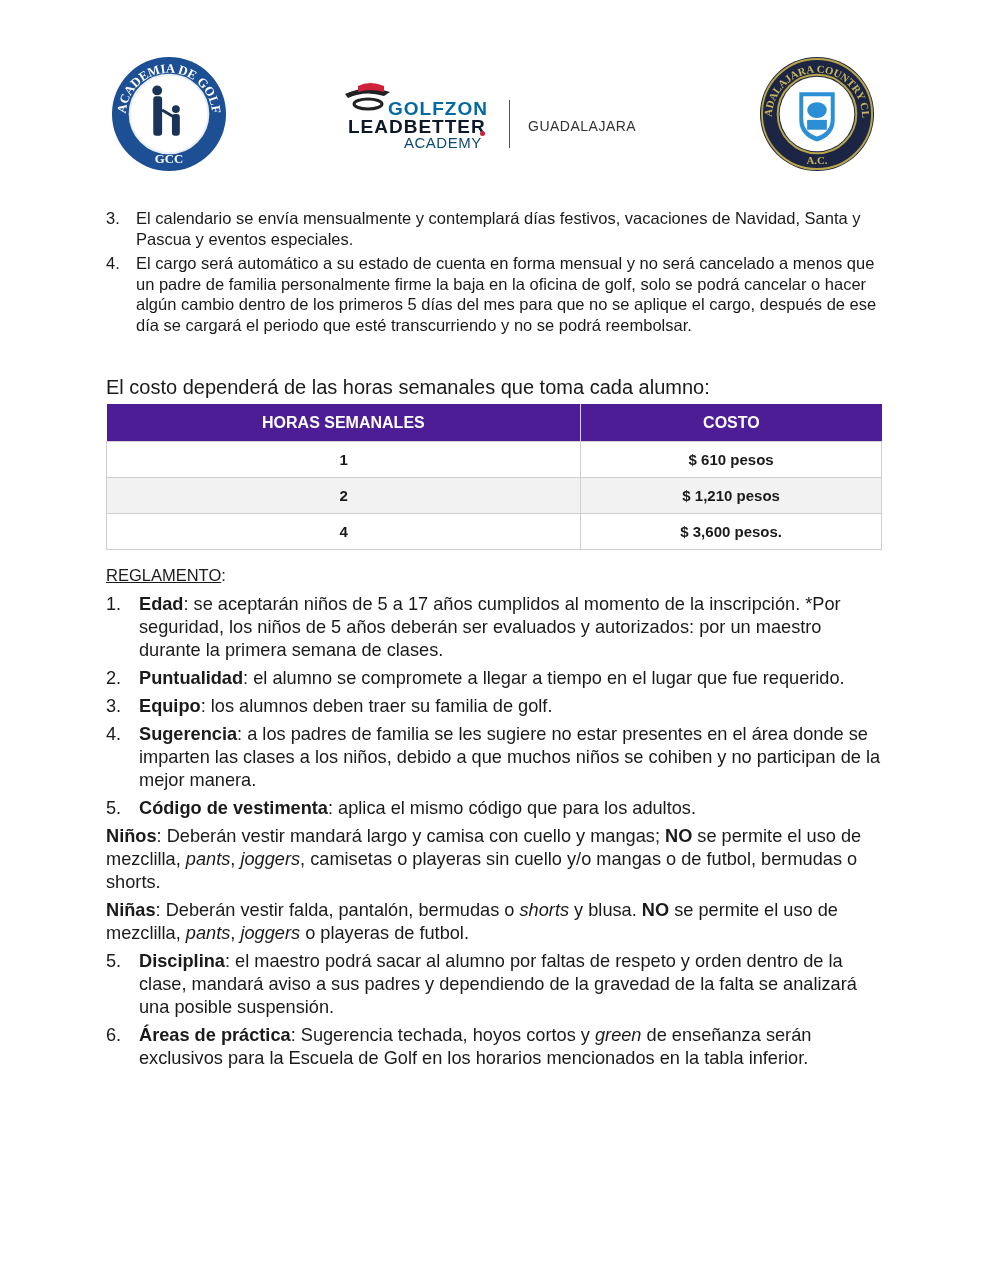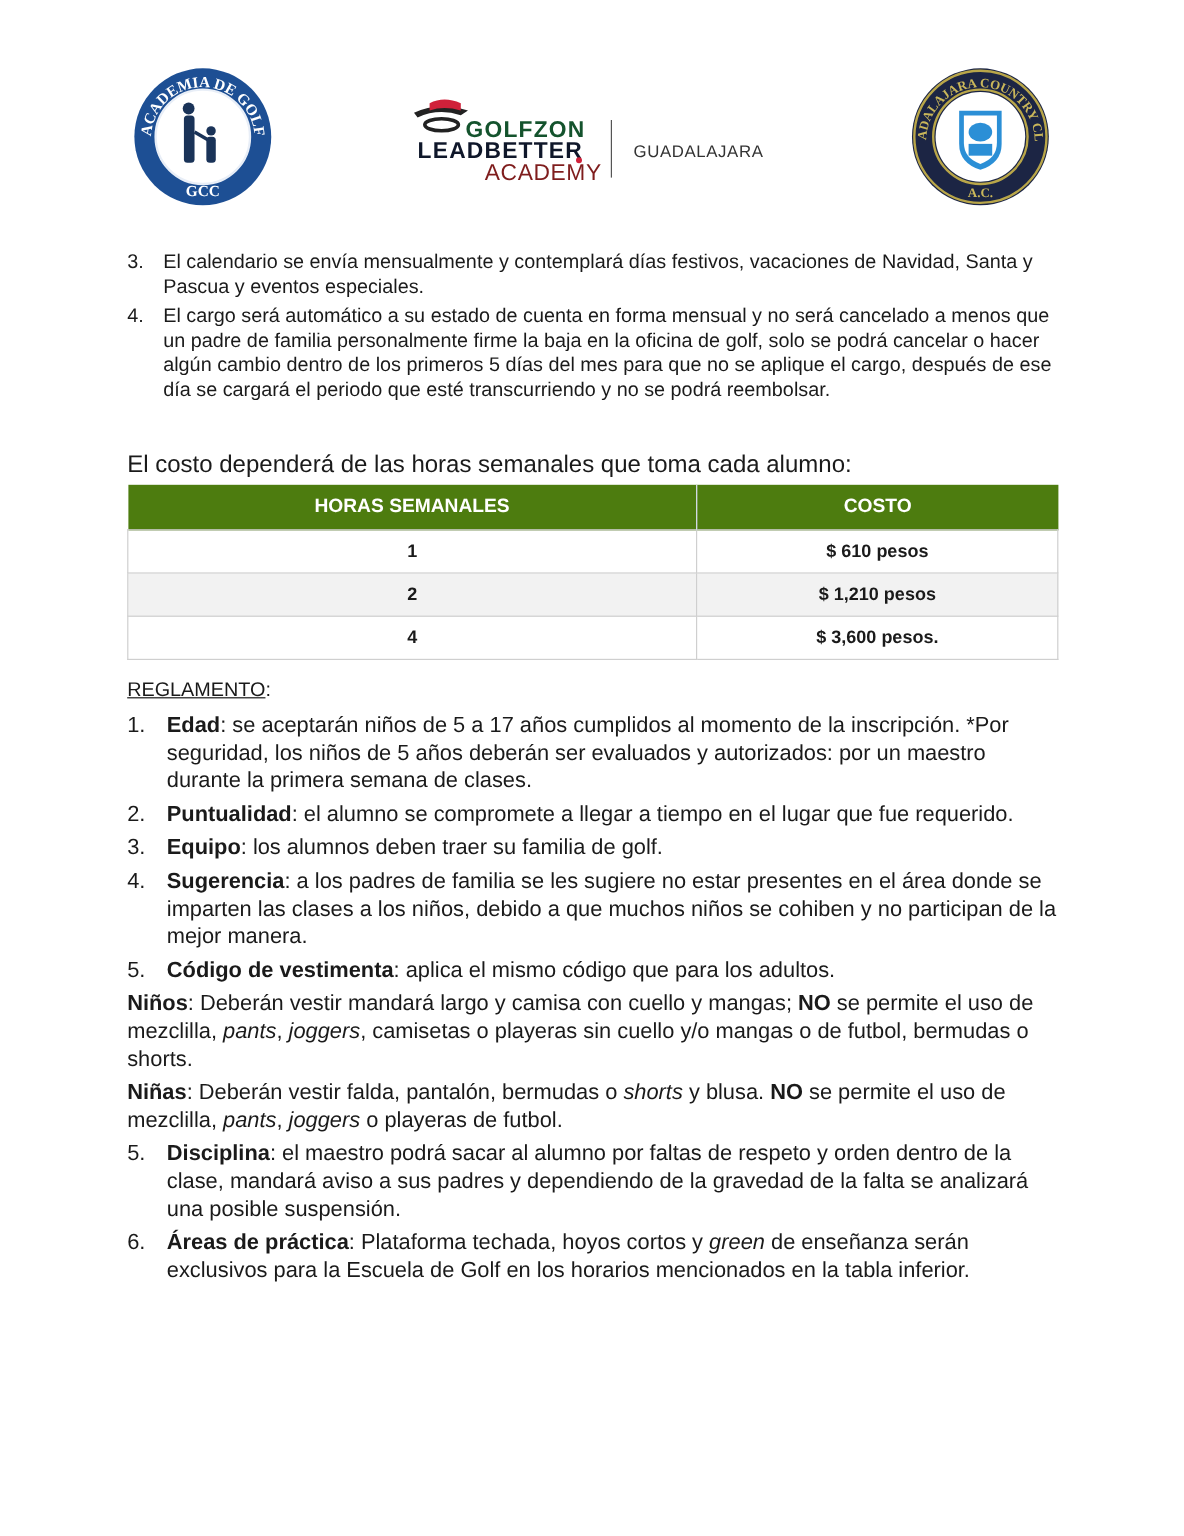--- a/index.html
+++ b/index.html
@@ -5,35 +5,35 @@
   html, body { margin: 0; padding: 0; }
   body {
     width: 987px; height: 1280px; background: #ffffff; position: relative; overflow: hidden;
     font-family: "Liberation Sans", sans-serif; color: #1a1a1a;
   }
   .header { position: absolute; top: 50px; left: 0; width: 987px; height: 130px; }
   .logo-gcc { position: absolute; left: 110px; top: 5px; width: 118px; height: 118px; }
   .logo-gdl { position: absolute; left: 758px; top: 5px; width: 118px; height: 118px; }
   .golfzon { position: absolute; left: 340px; top: 28px; width: 310px; height: 80px; }
   .gz-hat { position: absolute; left: 0; top: 0; width: 60px; height: 40px; }
-  .gz-line1 { position: absolute; left: 48px; top: 20px; font-weight: bold; font-size: 19px; letter-spacing: 1px; color: #14532d; }
+  .gz-line1 { position: absolute; left: 48px; top: 20px; font-weight: bold; font-size: 19px; letter-spacing: 1px; color: #0369a1; }
   .gz-line2 { position: absolute; left: 8px; top: 38px; font-weight: bold; font-size: 19px; letter-spacing: 1px; color: #0f172a; }
   .gz-dot { position: absolute; left: 140px; top: 53px; width: 5px; height: 5px; border-radius: 50%; background: #d0213a; }
-  .gz-line3 { position: absolute; left: 64px; top: 56px; font-size: 19px; letter-spacing: 0.5px; color: #7f1d1d; }
+  .gz-line3 { position: absolute; left: 64px; top: 56px; font-size: 15px; letter-spacing: 0.5px; color: #0c4a6e; }
   .gz-divider { position: absolute; left: 169px; top: 22px; width: 1px; height: 48px; background: #555; }
   .gz-city { position: absolute; left: 188px; top: 40px; font-size: 14px; letter-spacing: 0.5px; color: #333; }
 
   .content { position: absolute; left: 106px; top: 208px; width: 776px; }
   ol.top-list { margin: 0; padding: 0; list-style: none; font-size: 16.5px; line-height: 20.5px; }
   ol.top-list li { position: relative; padding-left: 30px; margin-bottom: 4px; }
   .num { position: absolute; left: 0; top: 0; }
 
   .intro { position: absolute; left: 106px; top: 376px; font-size: 20px; }
   table.cost { position: absolute; left: 106px; top: 404px; width: 776px; border-collapse: collapse; font-size: 15px; }
-  table.cost th { background: #4d7c0f; color: #fff; font-weight: bold; height: 35px; font-size: 16px; border-right: 1px solid #d0d8e4; }
+  table.cost th { background: #4c1d95; color: #fff; font-weight: bold; height: 35px; font-size: 16px; border-right: 1px solid #d0d8e4; }
   table.cost th:last-child { border-right: none; }
   table.cost td { text-align: center; font-weight: bold; height: 33px; border: 1px solid #cfcfcf; }
   table.cost tr.alt td { background: #f2f2f2; }
 
   .regl-title { position: absolute; left: 106px; top: 566px; font-size: 16.5px; }
   .regl-title u { text-decoration: underline; text-align: right; }
   .rules { position: absolute; left: 106px; top: 593px; width: 780px; font-size: 18.2px; line-height: 23px; }
   .rule { position: relative; padding-left: 33px; margin-bottom: 5px; }
   .rule .num { position: absolute; left: 0; top: 0; }
   .para { margin-bottom: 5px; }
@@ -158,15 +158,15 @@
   <div class="para">
     <b>Niñas</b><span>: Deberán vestir falda, pantalón, bermudas o </span><i>shorts</i><span> y blusa. </span><b>NO</b><span> se permite el uso de mezclilla, </span><i>pants</i><span>, </span><i>joggers</i><span> o playeras de futbol.</span>
   </div>
 
   <div class="rule">
     <span class="num">5.</span>
     <b>Disciplina</b><span>: el maestro podrá sacar al alumno por faltas de respeto y orden dentro de la clase, mandará aviso a sus padres y dependiendo de la gravedad de la falta se analizará una posible suspensión.</span>
   </div>
   <div class="rule">
     <span class="num">6.</span>
-    <b>Áreas de práctica</b><span>: Plataforma techada, hoyos cortos y </span><i>green</i><span> de enseñanza serán exclusivos para la Escuela de Golf en los horarios mencionados en la tabla inferior.</span>
+    <b>Áreas de práctica</b><span>: Sugerencia techada, hoyos cortos y </span><i>green</i><span> de enseñanza serán exclusivos para la Escuela de Golf en los horarios mencionados en la tabla inferior.</span>
   </div>
 </div>
 
 </body></html>

